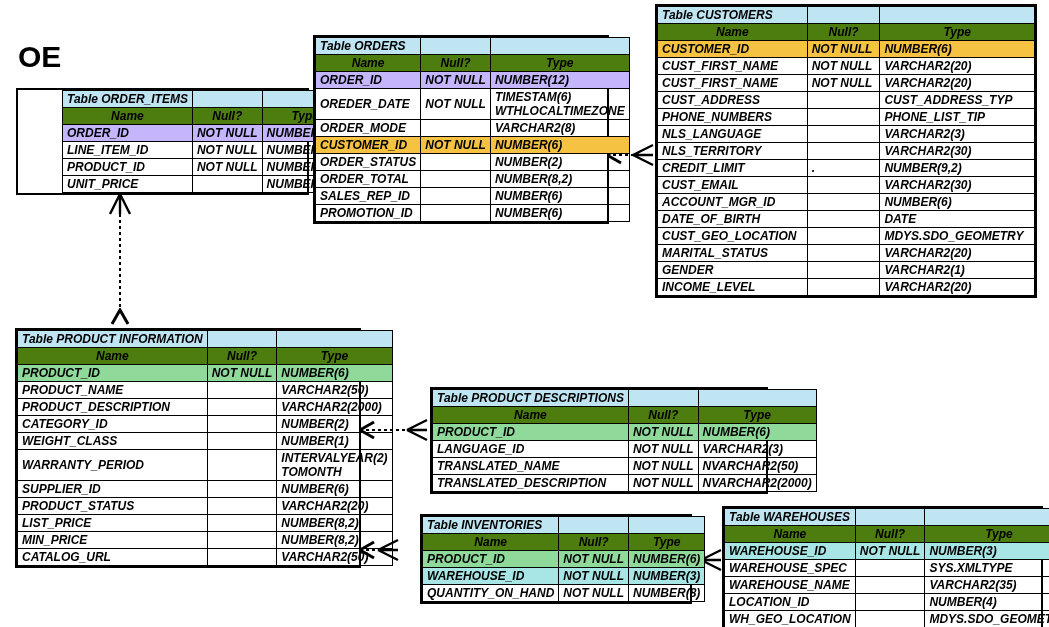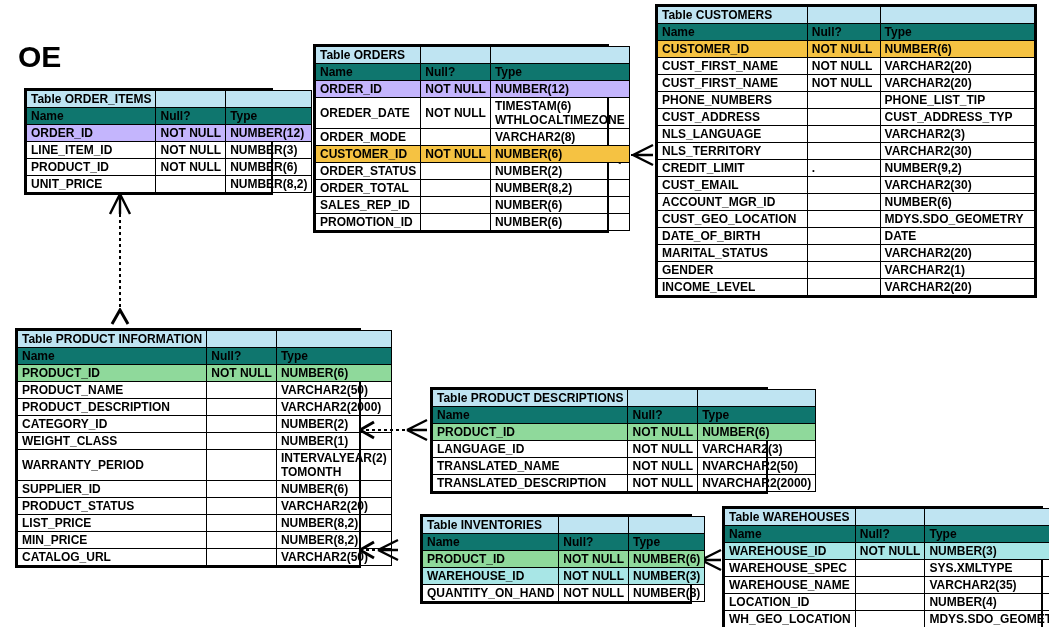--- a/index.html
+++ b/index.html
@@ -1,22 +1,22 @@
 <!DOCTYPE html>
 <html><head>
 <meta charset="utf-8">
 <style>
 body{font-family:Arial,Helvetica,sans-serif;font-size:12px;color:#000;background:#fff;margin:0;padding:0;}
 .canvas{position:relative;width:1049px;height:627px;}
 .title{position:absolute;font-size:30px;font-weight:bold;}
 .tbl{position:absolute;border:2px solid #000;background:#fff;}
-.tbl table{border-collapse:collapse;width:100%;}
+.tbl table{border-collapse:collapse;width:100%;font-style:italic;}
 .tbl td{border:1px solid #000;padding:1px 4px;white-space:nowrap;font-weight:bold;font-size:12px;}
 .titlecell{background:#bfe4f2;}
-.hdr td{background:#0f766e;}
+.hdr td{background:#4d7c0f;text-align:center;}
 .pk td{background:#c4b5fd;}
 .fk td{background:#f5c242;}
 .fk2 td{background:#8fd99b;}
 .fk3 td{background:#a8e6e6;}
 svg.lines{position:absolute;left:0;top:0;width:1049px;height:627px;pointer-events:none;}
 </style>
 </head>
 <body>
 
 <div class="canvas">
@@ -39,21 +39,21 @@
 
   <line x1="120" y1="214" x2="120" y2="310" stroke="#000" stroke-width="2" stroke-dasharray="3,3" marker-start="url(#crow)" marker-end="url(#arrow)"></line>
 
   <line x1="360" y1="430" x2="427" y2="430" stroke="#000" stroke-width="2" stroke-dasharray="3,3" marker-start="url(#arrow)" marker-end="url(#crow)"></line>
 
   <line x1="360" y1="550" x2="398" y2="550" stroke="#000" stroke-width="2" stroke-dasharray="3,3" marker-start="url(#arrow)" marker-end="url(#crow)"></line>
 
   <line x1="671" y1="560" x2="721" y2="560" stroke="#000" stroke-width="2" stroke-dasharray="3,3" marker-start="url(#arrow)" marker-end="url(#crow)"></line>
 </svg>
 
-<div class="tbl" style="left:24px;top:88px;width:245px;">
+<div class="tbl" style="left:16px;top:88px;width:245px;padding-left:44px;">
       <table>
         <tbody>
           <tr>
             <td class="titlecell">Table ORDER_ITEMS</td>
             <td class="titlecell"></td>
             <td class="titlecell"></td>
           </tr>
           <tr class="hdr">
             <td>Name</td>
             <td>Null?</td>
@@ -75,21 +75,21 @@
             <td>NUMBER(6)</td>
           </tr>
           <tr>
             <td>UNIT_PRICE</td>
             <td></td>
             <td>NUMBER(8,2)</td>
           </tr>
         </tbody>
       </table>
     </div>
-<div class="tbl" style="left:313px;top:44px;width:292px;">
+<div class="tbl" style="left:313px;top:35px;width:292px;">
       <table>
         <tbody>
           <tr>
             <td class="titlecell">Table ORDERS</td>
             <td class="titlecell"></td>
             <td class="titlecell"></td>
           </tr>
           <tr class="hdr">
             <td>Name</td>
             <td>Null?</td>
@@ -160,28 +160,28 @@
             <td>CUST_FIRST_NAME</td>
             <td>NOT NULL</td>
             <td>VARCHAR2(20)</td>
           </tr>
           <tr>
             <td>CUST_FIRST_NAME</td>
             <td>NOT NULL</td>
             <td>VARCHAR2(20)</td>
           </tr>
           <tr>
+            <td>CUST_ADDRESS</td>
+            <td></td>
+            <td>CUST_ADDRESS_TYP</td>
+          </tr>
+          <tr>
             <td>PHONE_NUMBERS</td>
             <td></td>
             <td>PHONE_LIST_TIP</td>
-          </tr>
-          <tr>
-            <td>CUST_ADDRESS</td>
-            <td></td>
-            <td>CUST_ADDRESS_TYP</td>
           </tr>
           <tr>
             <td>NLS_LANGUAGE</td>
             <td></td>
             <td>VARCHAR2(3)</td>
           </tr>
           <tr>
             <td>NLS_TERRITORY</td>
             <td></td>
             <td>VARCHAR2(30)</td>
@@ -195,28 +195,28 @@
             <td>CUST_EMAIL</td>
             <td></td>
             <td>VARCHAR2(30)</td>
           </tr>
           <tr>
             <td>ACCOUNT_MGR_ID</td>
             <td></td>
             <td>NUMBER(6)</td>
           </tr>
           <tr>
+            <td>DATE_OF_BIRTH</td>
+            <td></td>
+            <td>DATE</td>
+          </tr>
+          <tr>
             <td>CUST_GEO_LOCATION</td>
             <td></td>
             <td>MDYS.SDO_GEOMETRY</td>
-          </tr>
-          <tr>
-            <td>DATE_OF_BIRTH</td>
-            <td></td>
-            <td>DATE</td>
           </tr>
           <tr>
             <td>MARITAL_STATUS</td>
             <td></td>
             <td>VARCHAR2(20)</td>
           </tr>
           <tr>
             <td>GENDER</td>
             <td></td>
             <td>VARCHAR2(1)</td>

